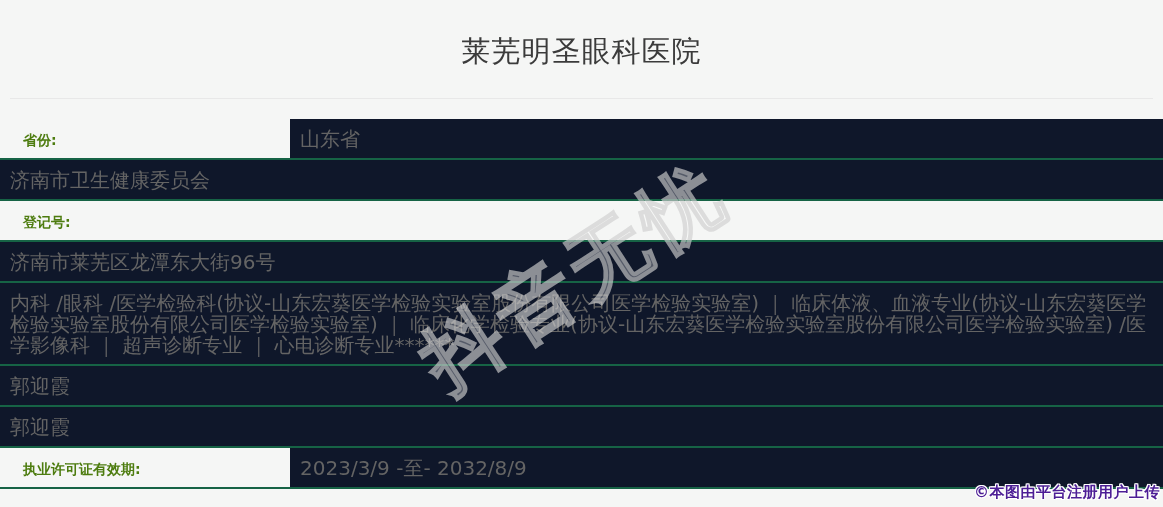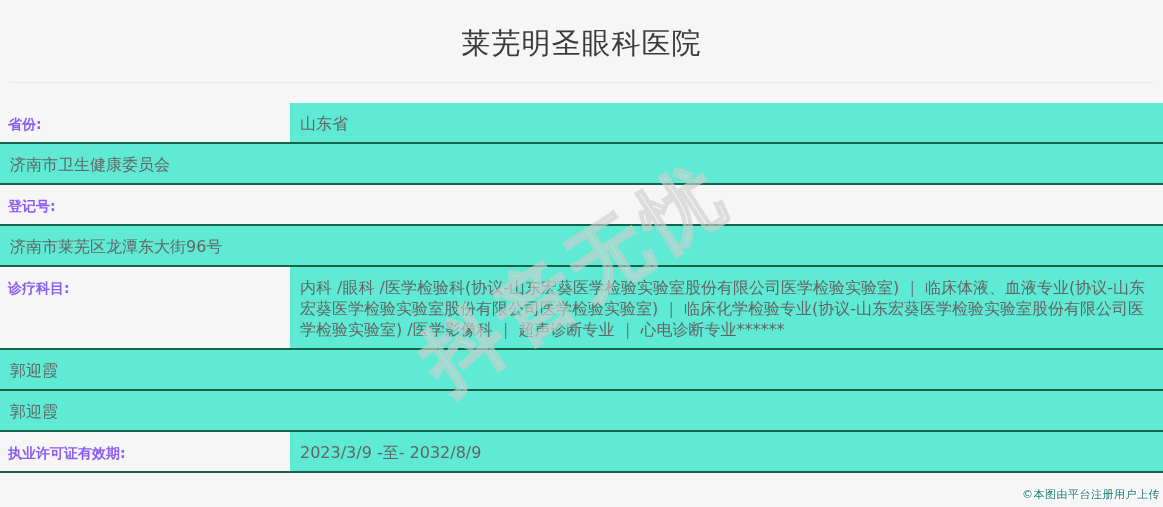--- a/index.html
+++ b/index.html
@@ -2,58 +2,58 @@
 <html><head>
 <meta charset="utf-8">
 <style>
   html,body{margin:0;padding:0;}
   body{
     width:1163px;height:507px;overflow:hidden;position:relative;
     background:#f5f6f5;
     font-family:"DejaVu Sans","Liberation Sans",sans-serif;
   }
   .page-title{
-    margin:0;padding-top:24px;height:58px;
+    margin:8px;padding-top:24px;height:58px;
     text-align:center;font-size:29px;font-weight:500;color:#3b3b3b;
     letter-spacing:1px;
   }
   .title-divider{
     border:none;border-top:1px solid #e8e8e8;margin:0 10px;
   }
   .info-table{
     margin-top:20px;
   }
   .info-row{
     display:flex;align-items:stretch;
     border-bottom:2px solid #166345;
   }
   .label-cell{
     width:290px;box-sizing:border-box;flex:0 0 290px;
-    padding:11px 10px 8px 8px;
-    font-size:14px;font-weight:bold;color:#8b5cf6;
+    padding:11px 10px 8px 23px;
+    font-size:14px;font-weight:bold;color:#4d7c0f;
     line-height:20px;
   }
   .value-cell{
-    flex:1;background:#5eead4;
+    flex:1;background:#0f172a;
     padding:10px 14px 8px 10px;
-    font-size:16px;color:#646464;
+    font-size:20px;color:#646464;
     line-height:21px;
   }
   .watermark{
     position:absolute;left:398px;top:205px;width:420px;
     transform:rotate(-33deg);transform-origin:center;
     font-size:78px;font-weight:bold;letter-spacing:8px;white-space:nowrap;
     color:rgba(255,255,255,0.45);
     -webkit-text-stroke:2px #cfcfcf;
     opacity:0.65;
     pointer-events:none;
   }
   .copyright{
     position:absolute;right:3px;bottom:5px;
-    font-size:11px;font-weight:normal;color:#0f766e;letter-spacing:0.5px;
+    font-size:15px;font-weight:bold;color:#4c1d95;letter-spacing:0.5px;
     text-shadow:
       -1px -1px 0 #ffffff, 1px -1px 0 #ffffff,
       -1px  1px 0 #ffffff, 1px  1px 0 #ffffff,
       -1px  0   0 #ffffff, 1px  0   0 #ffffff,
        0   -1px 0 #ffffff, 0    1px 0 #ffffff;
   }
 </style>
 </head>
 <body>
 
@@ -72,21 +72,20 @@
 
   <div class="info-row">
     <div class="label-cell">登记号:</div>
   </div>
 
   <div class="info-row">
     <div class="value-cell">济南市莱芜区龙潭东大街96号</div>
   </div>
 
   <div class="info-row">
-    <div class="label-cell">诊疗科目:</div>
     <div class="value-cell">内科 /眼科 /医学检验科(协议-山东宏葵医学检验实验室股份有限公司医学检验实验室)  ｜ 临床体液、血液专业(协议-山东宏葵医学检验实验室股份有限公司医学检验实验室)  ｜ 临床化学检验专业(协议-山东宏葵医学检验实验室股份有限公司医学检验实验室) /医学影像科 ｜ 超声诊断专业 ｜ 心电诊断专业******</div>
   </div>
 
 
   <div class="info-row">
     <div class="value-cell">郭迎霞</div>
   </div>
 
   <div class="info-row">
     <div class="value-cell">郭迎霞</div>

